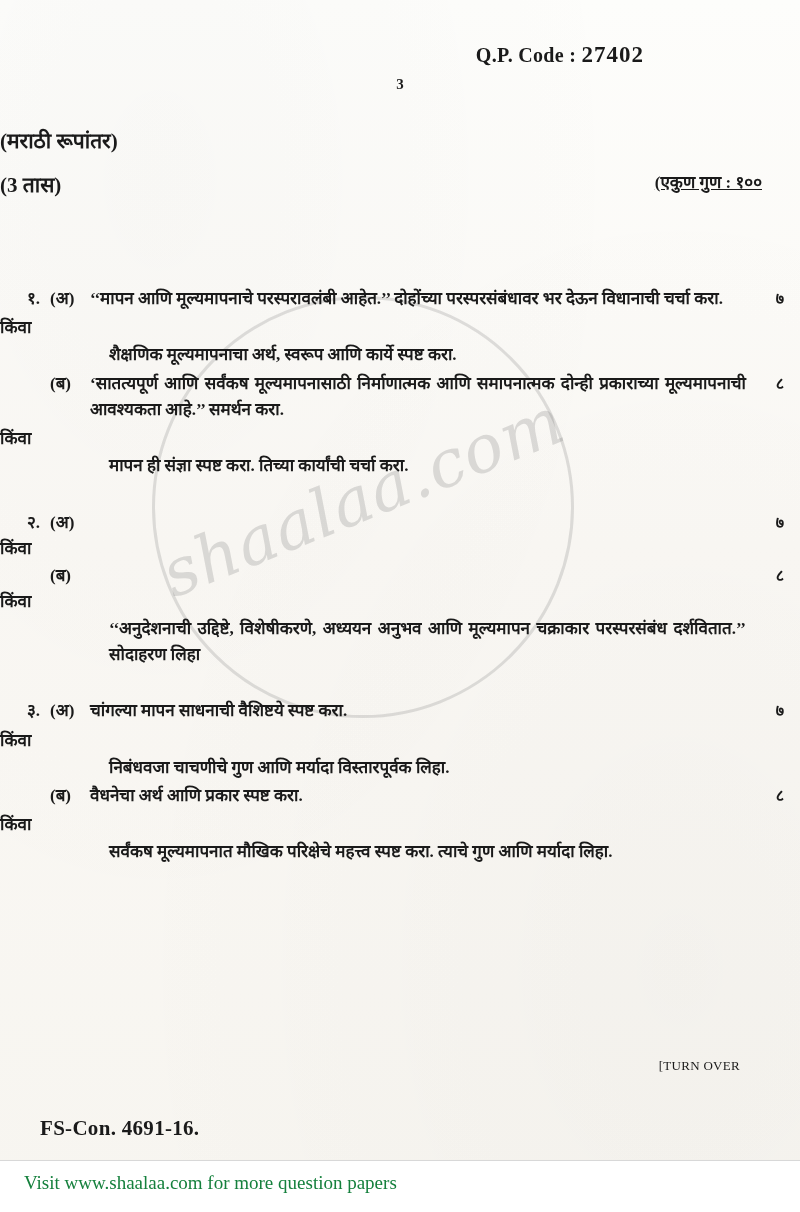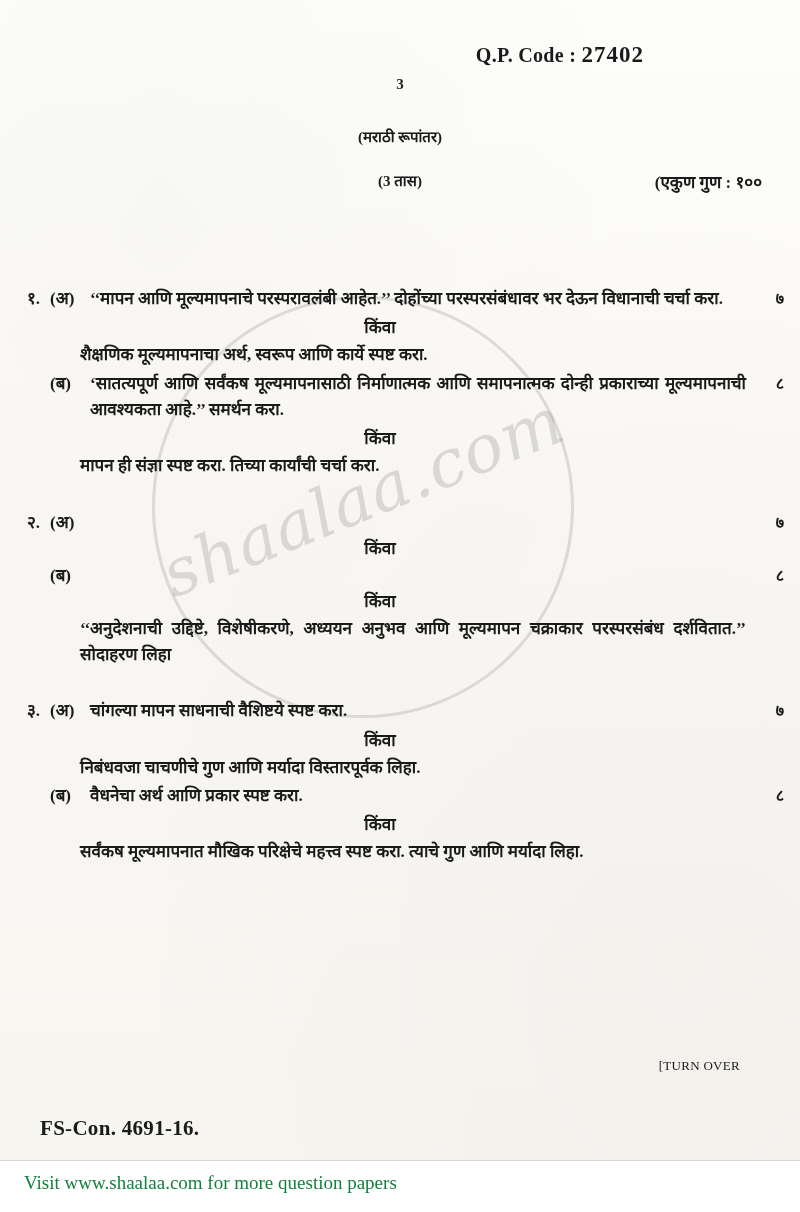--- a/index.html
+++ b/index.html
@@ -78,33 +78,33 @@
     top: 76px;
     width: 800px;
     text-align: center;
     font-size: 15px;
     font-weight: bold;
   }
   .sub-heading {
     position: absolute;
     left: 0;
     width: 800px;
-    text-align: center;
-    font-size: 15px;
+    font-size: 21px;
     font-weight: bold;
   }
   .sub-heading.h1 { top: 126px; }
   .sub-heading.h2 { top: 170px; }
   .marks-total {
     position: absolute;
     right: 38px;
     top: 170px;
     font-size: 17px;
     font-weight: bold;
     white-space: nowrap;
+    text-decoration: underline;
   }
   .body-block {
     position: absolute;
     left: 0;
     top: 286px;
     width: 800px;
   }
   .q-group {
     position: relative;
     margin-bottom: 8px;
@@ -143,30 +143,30 @@
   .q-marks {
     position: absolute;
     right: 6px;
     top: 1px;
     width: 28px;
     text-align: center;
     font-size: 16px;
     font-weight: 600;
   }
   .or-line {
-    text-align: center;
     font-size: 17px;
     font-weight: 600;
     margin: 3px 0 4px 0;
     padding-right: 40px;
   }
   .alt-row {
     display: flex;
     align-items: flex-end;
     margin-bottom: 2px;
+    padding-left: 29px;
   }
   .alt-spacer {
     width: 80px;
     min-width: 80px;
   }
   .alt-text {
     flex: 1;
     font-size: 17px;
     line-height: 1.55;
     text-align: justify;

